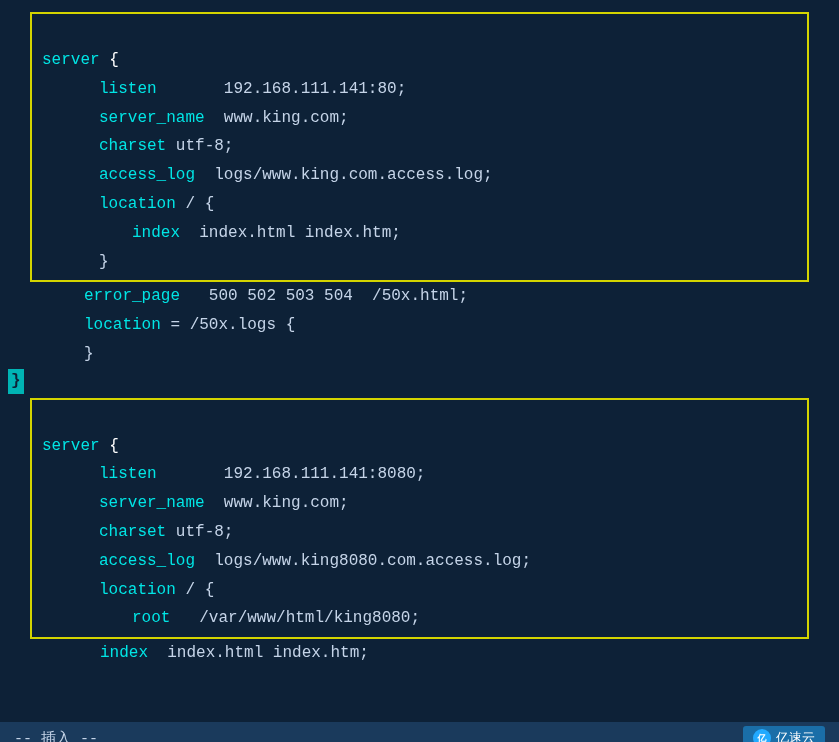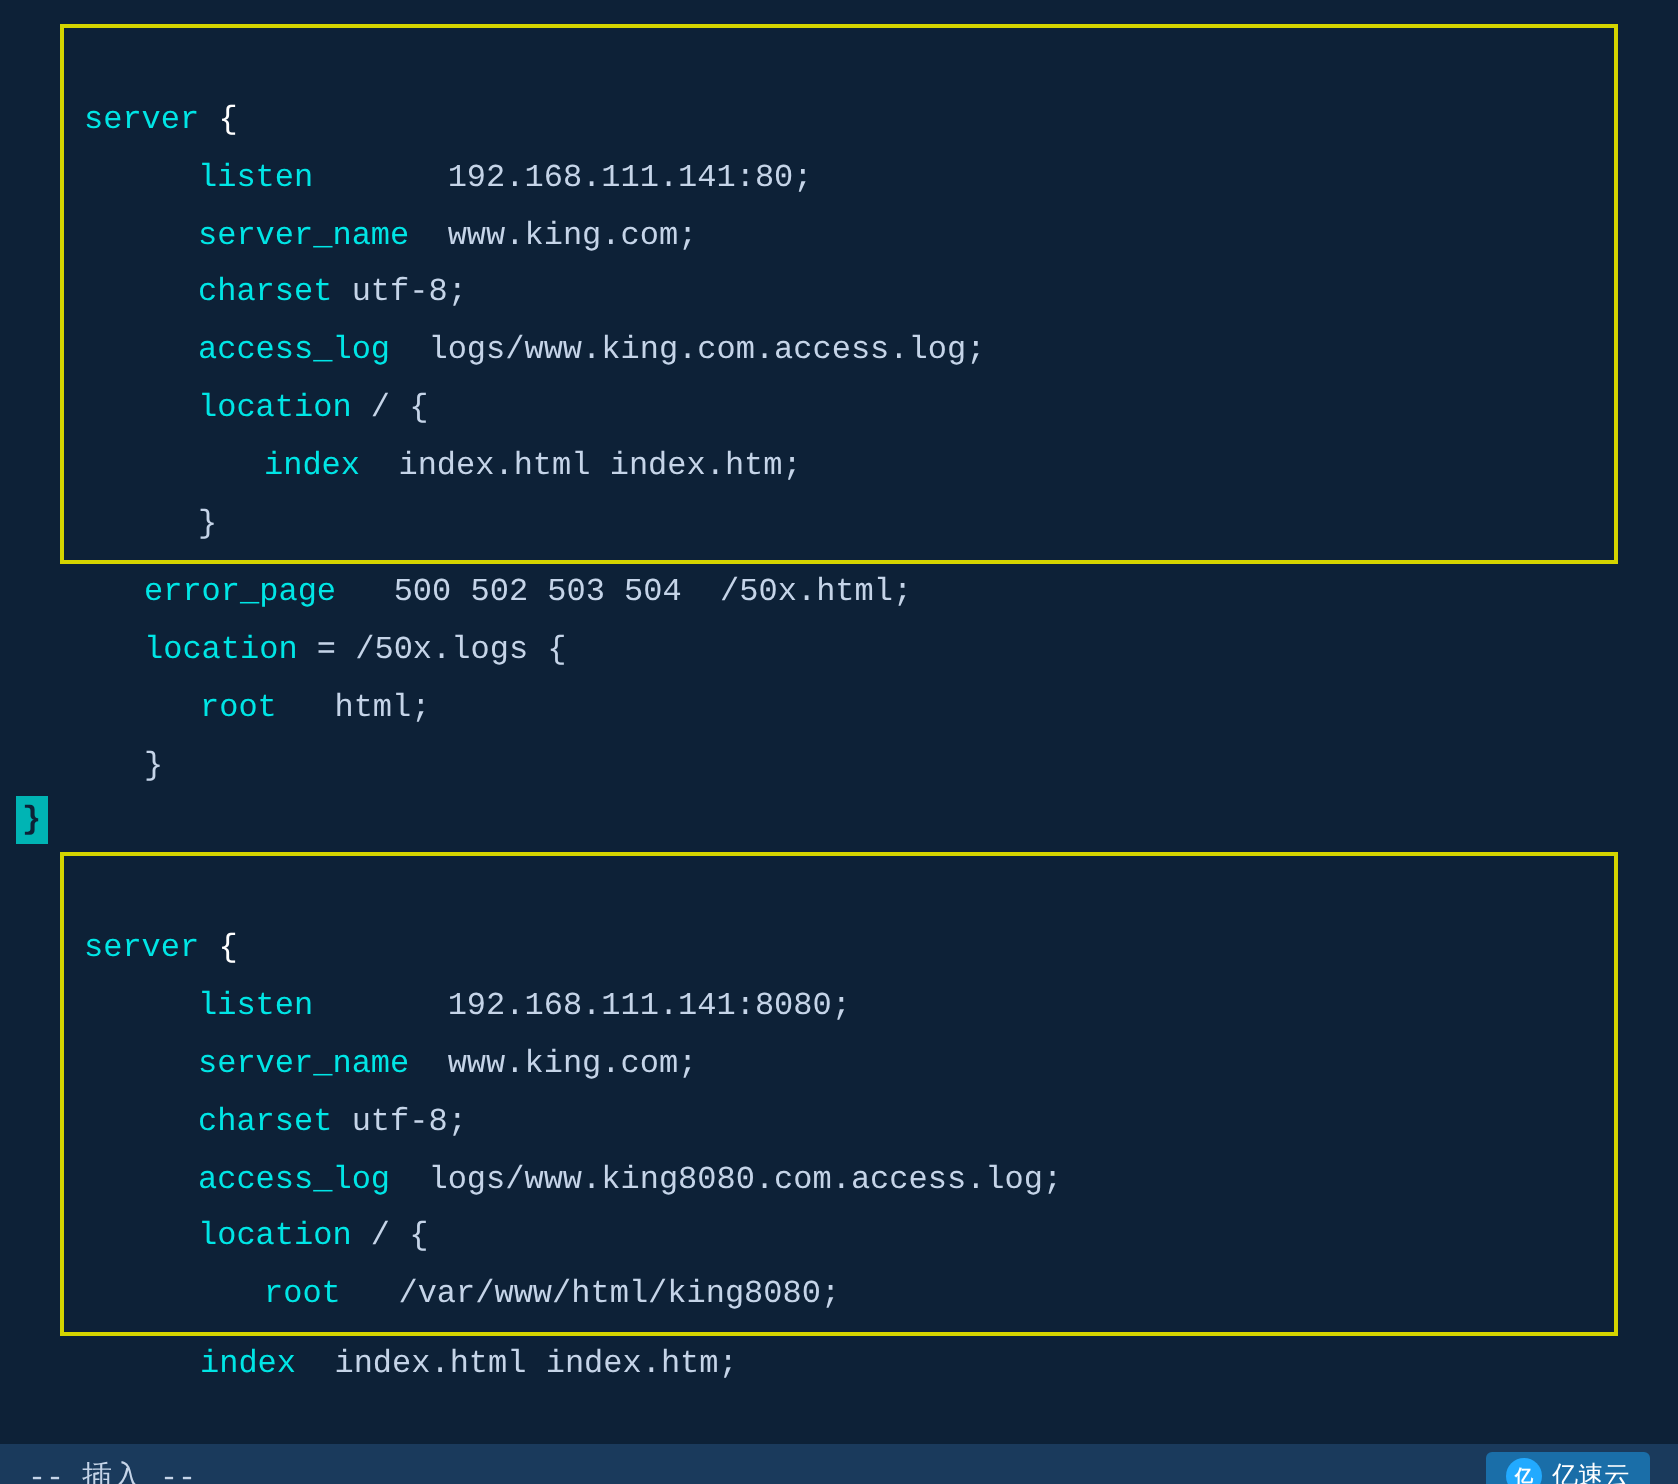--- a/index.html
+++ b/index.html
@@ -48,20 +48,21 @@
 
     .val-white {
       color: #c5d4e8;
     }
 
     .between-line {
       padding-left: 72px;
       padding-right: 10px;
       white-space: pre;
       line-height: 1.55;
+      margin-left: 12px;
     }
   </style>
 </head>
 <body>
 
 <div style="position:relative; height:742px;">
 
   <div style="margin: 12px 30px 0 30px; border: 2px solid #d4d400; padding: 4px 0;">
     <div class="code-line no-indent"><span class="kw-cyan">server</span> <span class="kw-white">{</span></div>
     <div class="code-line indent-1"><span class="kw-cyan">listen</span>       <span class="val-white">192.168.111.141:80;</span></div>
@@ -69,21 +70,20 @@
     <div class="code-line indent-1"><span class="kw-cyan">charset</span> <span class="val-white">utf-8;</span></div>
     <div class="code-line indent-1"><span class="kw-cyan">access_log</span>  <span class="val-white">logs/www.king.com.access.log;</span></div>
     <div class="code-line indent-1"><span class="kw-cyan">location</span> <span class="val-white">/ {</span></div>
     <div class="code-line indent-2"><span class="kw-cyan">index</span>  <span class="val-white">index.html index.htm;</span></div>
     <div class="code-line indent-1"><span class="val-white">}</span></div>
   </div>
 
   <div>
     <div class="code-line between-line"><span class="kw-cyan">error_page</span>   <span class="val-white">500 502 503 504  /50x.html;</span></div>
     <div class="code-line between-line"><span class="kw-cyan">location</span> <span class="val-white">= /50x.logs {</span></div>
-    <div class="code-line" style="padding-left:100px; white-space:pre; line-height:1.55;"><span class="kw-cyan">root</span>   <span class="val-white">html;</span></div>
     <div class="code-line between-line"><span class="val-white">}</span></div>
     <div style="display:flex; align-items:center; padding-left:8px; line-height:1.55;">
       <span style="background-color:#00b4b4; color:#0d2137; padding:0 3px; font-weight:bold; font-family:'Courier New',monospace; font-size:16px;">}</span>
     </div>
   </div>
 
   <div style="margin: 4px 30px 0 30px; border: 2px solid #d4d400; padding: 4px 0;">
     <div class="code-line no-indent"><span class="kw-cyan">server</span> <span class="kw-white">{</span></div>
     <div class="code-line indent-1"><span class="kw-cyan">listen</span>       <span class="val-white">192.168.111.141:8080;</span></div>
     <div class="code-line indent-1"><span class="kw-cyan">server_name</span>  <span class="val-white">www.king.com;</span></div>

